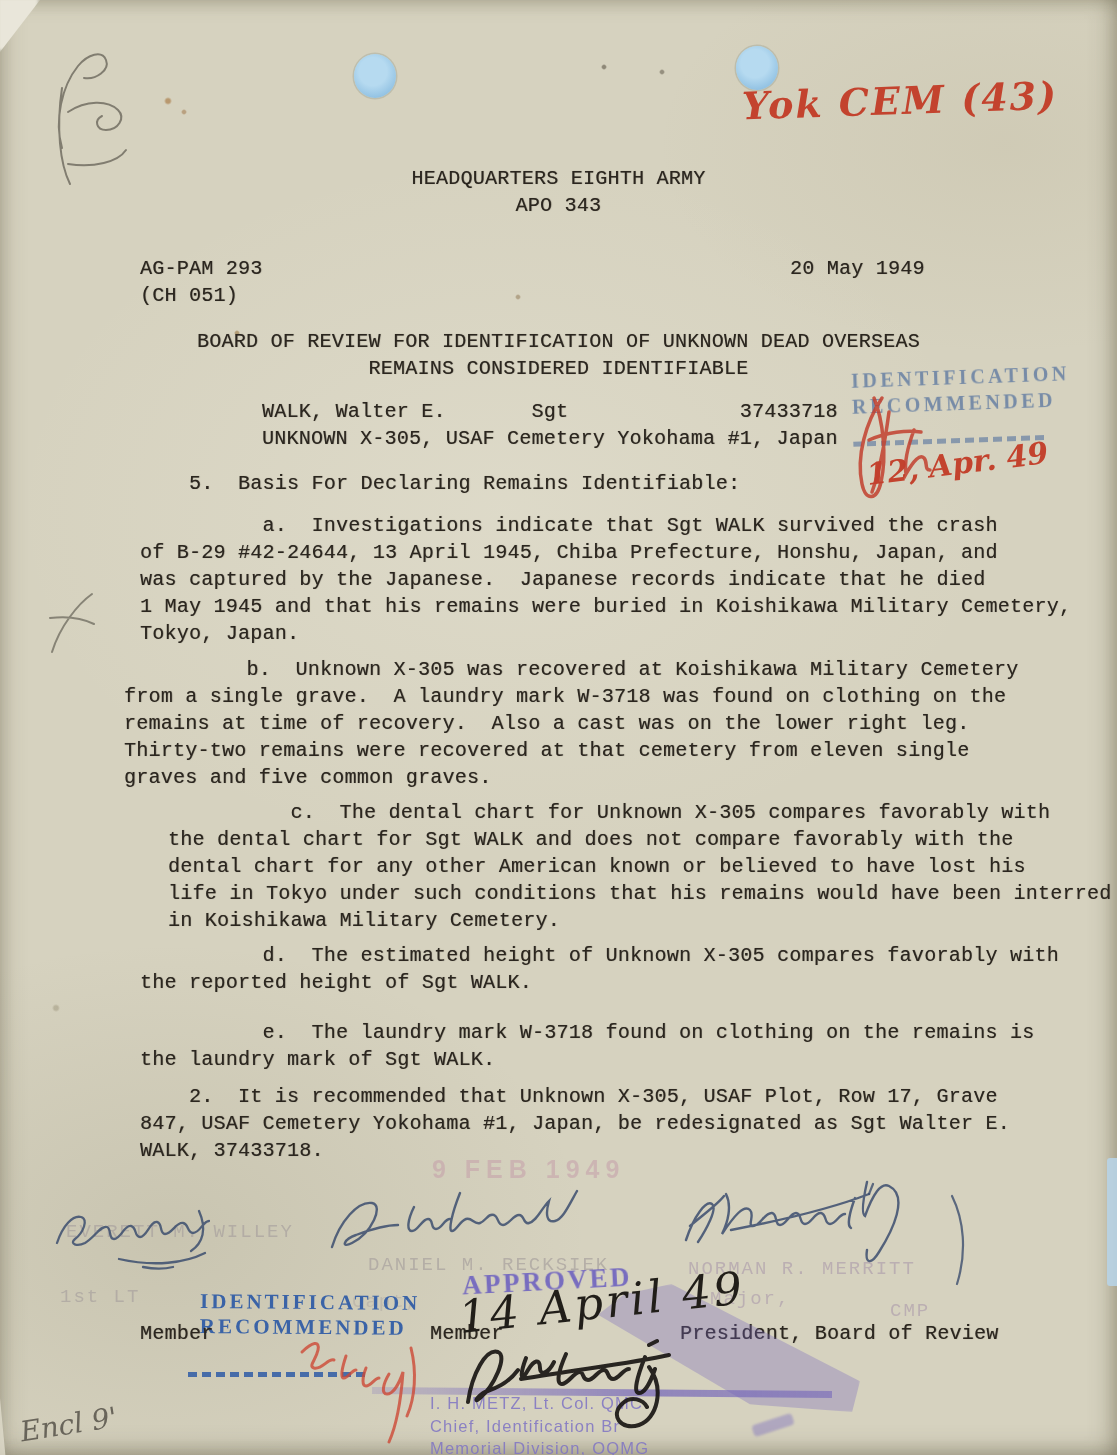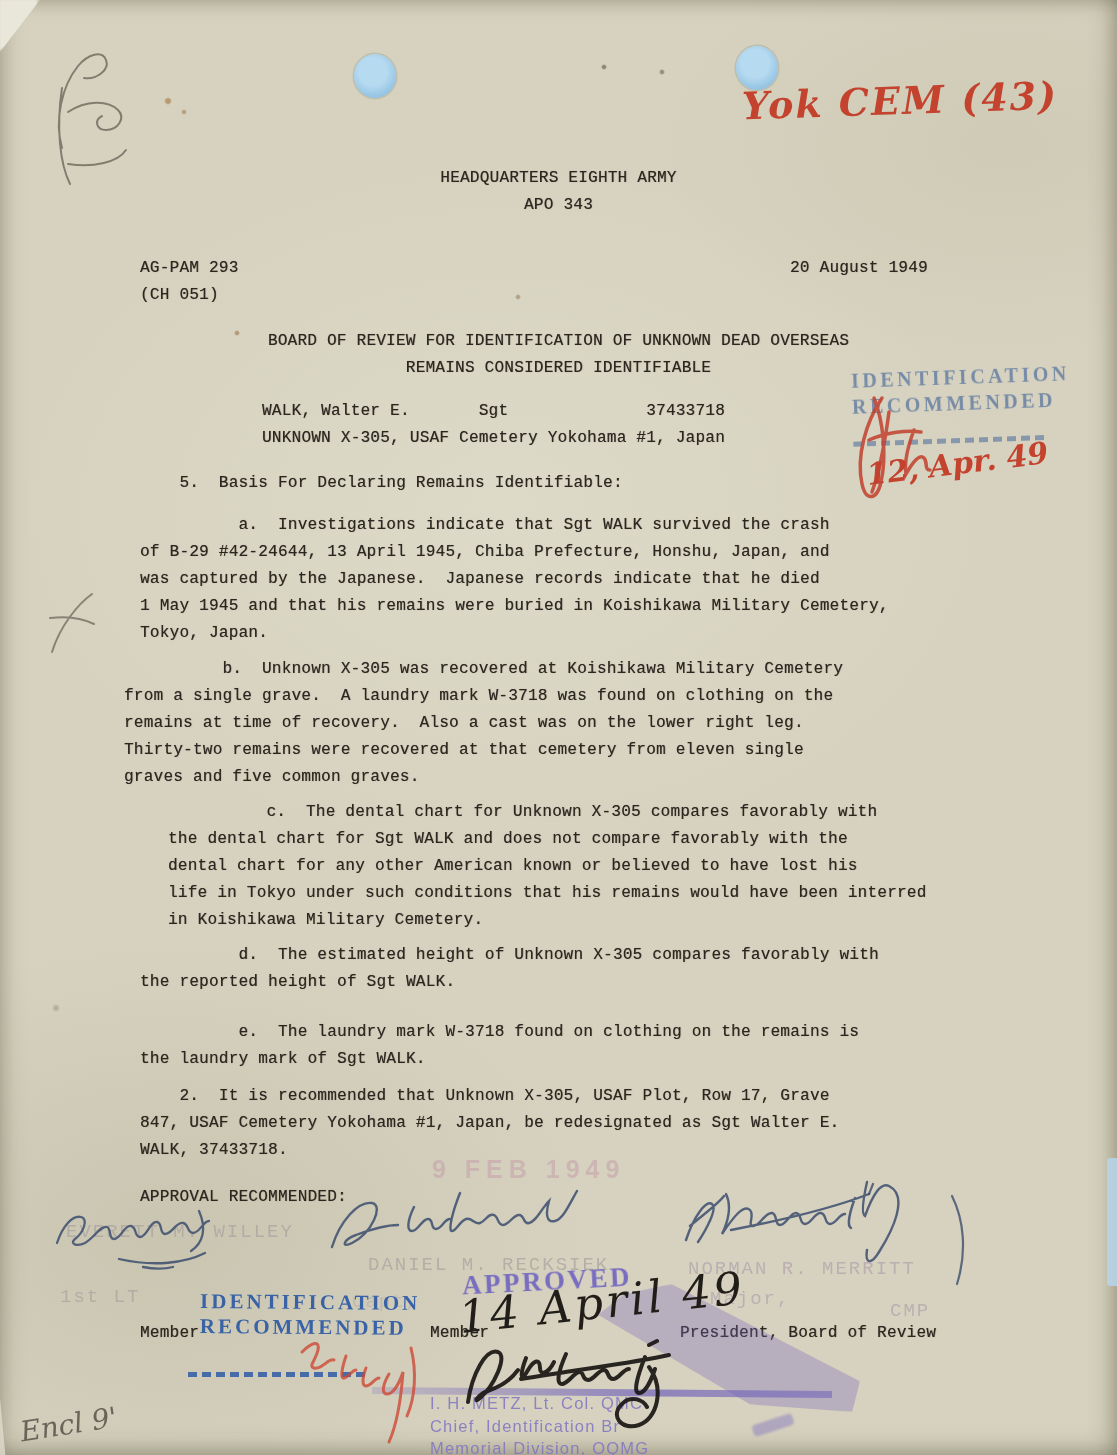--- a/index.html
+++ b/index.html
@@ -25,21 +25,21 @@
       radial-gradient(circle at 237px 333px, rgba(140,100,40,.5) 0 1.5px, rgba(0,0,0,0) 3px),
       radial-gradient(circle at 604px 67px, rgba(70,62,48,.5) 0 1.5px, rgba(0,0,0,0) 3px),
       radial-gradient(circle at 662px 72px, rgba(70,62,48,.45) 0 1.5px, rgba(0,0,0,0) 3px),
       radial-gradient(circle at 742px 66px, rgba(70,62,48,.4) 0 1.5px, rgba(0,0,0,0) 3px),
       radial-gradient(circle at 518px 297px, rgba(120,90,50,.4) 0 1.5px, rgba(0,0,0,0) 3px),
       radial-gradient(circle at 56px 1008px, rgba(120,110,80,.3) 0 2px, rgba(0,0,0,0) 4px);
   }
   .abs{position:absolute;}
   .typed{
     font-family:"Liberation Mono","DejaVu Sans Mono",monospace;
-    font-size:16px;line-height:27px;color:#2b261f;white-space:pre;margin:0;
+    font-size:20px;line-height:27px;color:#2b261f;white-space:pre;margin:0;
     letter-spacing:.25px;
     text-shadow:.4px .4px .7px rgba(43,38,31,.55);
   }
   .typed.center{left:0;right:0;text-align:center;}
   .faded-type{
     font-family:"Liberation Mono","DejaVu Sans Mono",monospace;
     font-size:19px;color:#aba4a0;letter-spacing:2px;opacity:.75;white-space:pre;margin:0;
     filter:blur(.3px);
   }
   .stamp{white-space:pre;margin:0;}
@@ -124,21 +124,21 @@
   <div class="abs hole" style="left:354px;top:54px;"></div>
   <div class="abs hole" style="left:736px;top:46px;"></div>
 
   <div class="abs hand-red" style="left:742px;top:78px;font-size:38px;transform:rotate(-2deg);letter-spacing:2px;">Yok CEM (43)</div>
 
   <pre class="typed center abs" style="top:165px;">HEADQUARTERS EIGHTH ARMY</pre>
   <pre class="typed center abs" style="top:192px;">APO 343</pre>
 
   <pre class="typed abs" style="left:140px;top:255px;">AG-PAM 293</pre>
   <pre class="typed abs" style="left:140px;top:282px;">(CH 051)</pre>
-  <pre class="typed abs" style="left:790px;top:255px;">20 August 1949</pre>
+  <pre class="typed abs" style="left:790px;top:255px;">20 May 1949</pre>
 
   <pre class="typed center abs" style="top:355px;">REMAINS CONSIDERED IDENTIFIABLE</pre>
   <pre class="typed center abs" style="top:328px;">BOARD OF REVIEW FOR IDENTIFICATION OF UNKNOWN DEAD OVERSEAS</pre>
 
   <pre class="typed abs" style="left:262px;top:398px;">WALK, Walter E.       Sgt              37433718
 UNKNOWN X-305, USAF Cemetery Yokohama #1, Japan</pre>
 
   <pre class="typed abs" style="left:140px;top:470px;">    5.  Basis For Declaring Remains Identifiable:</pre>
   <pre class="typed abs" style="left:140px;top:512px;">          a.  Investigations indicate that Sgt WALK survived the crash
 of B-29 #42-24644, 13 April 1945, Chiba Prefecture, Honshu, Japan, and
@@ -158,21 +158,20 @@
   <pre class="typed abs" style="left:140px;top:942px;">          d.  The estimated height of Unknown X-305 compares favorably with
 the reported height of Sgt WALK.</pre>
   <pre class="typed abs" style="left:140px;top:1019px;">          e.  The laundry mark W-3718 found on clothing on the remains is
 the laundry mark of Sgt WALK.</pre>
   <pre class="typed abs" style="left:140px;top:1083px;">    2.  It is recommended that Unknown X-305, USAF Plot, Row 17, Grave
 847, USAF Cemetery Yokohama #1, Japan, be redesignated as Sgt Walter E.
 WALK, 37433718.</pre>
 
   <div class="abs stamp stamp-datefaint" style="left:432px;top:1155px;">9 FEB 1949</div>
 
-  <pre class="typed abs" style="left:140px;top:1184px;">APPROVAL RECOMMENDED:</pre>
 
   <pre class="faded-type abs" style="left:66px;top:1221px;">EVERETT M. WILLEY</pre>
   <pre class="faded-type abs" style="left:60px;top:1286px;">1st LT</pre>
   <pre class="faded-type abs" style="left:368px;top:1254px;">DANIEL M. RECKSIEK</pre>
   <pre class="faded-type abs" style="left:352px;top:1291px;opacity:.45;">Capt,</pre>
   <pre class="faded-type abs" style="left:688px;top:1258px;color:#b3a4ae;">NORMAN R. MERRITT</pre>
   <pre class="faded-type abs" style="left:710px;top:1288px;color:#b3a4ae;">Major,</pre>
   <pre class="faded-type abs" style="left:890px;top:1288px;color:#b3a4ae;margin-top:12px;">CMP</pre>
 
   <div class="abs" style="left:852px;top:364px;transform:rotate(-2deg);">

